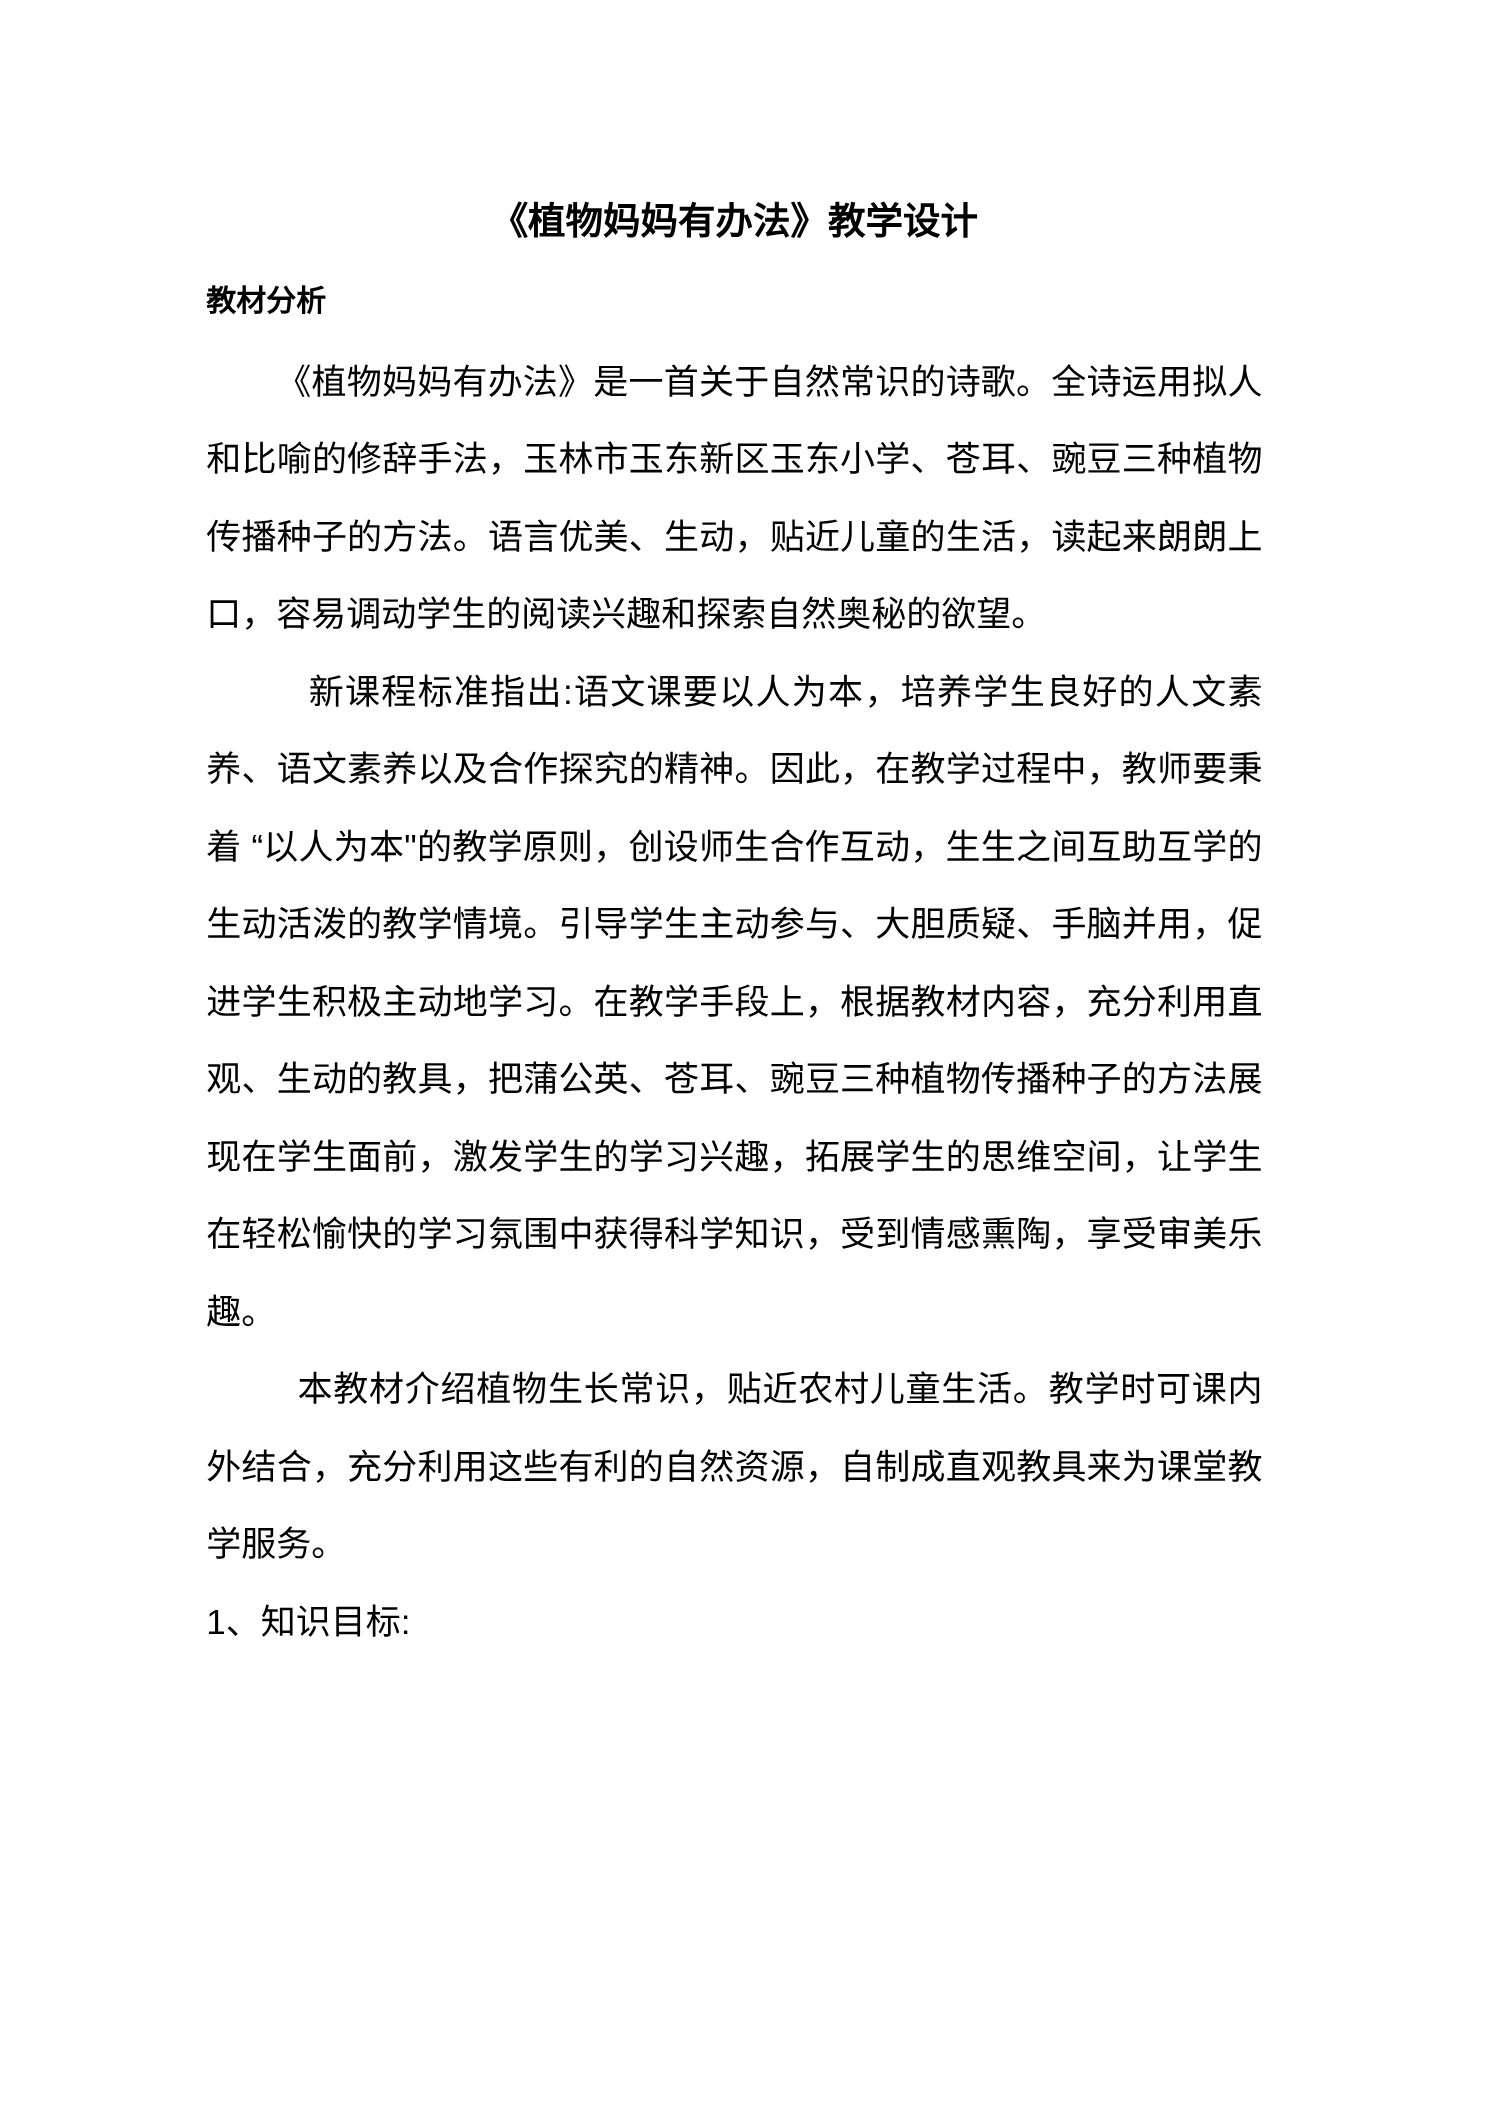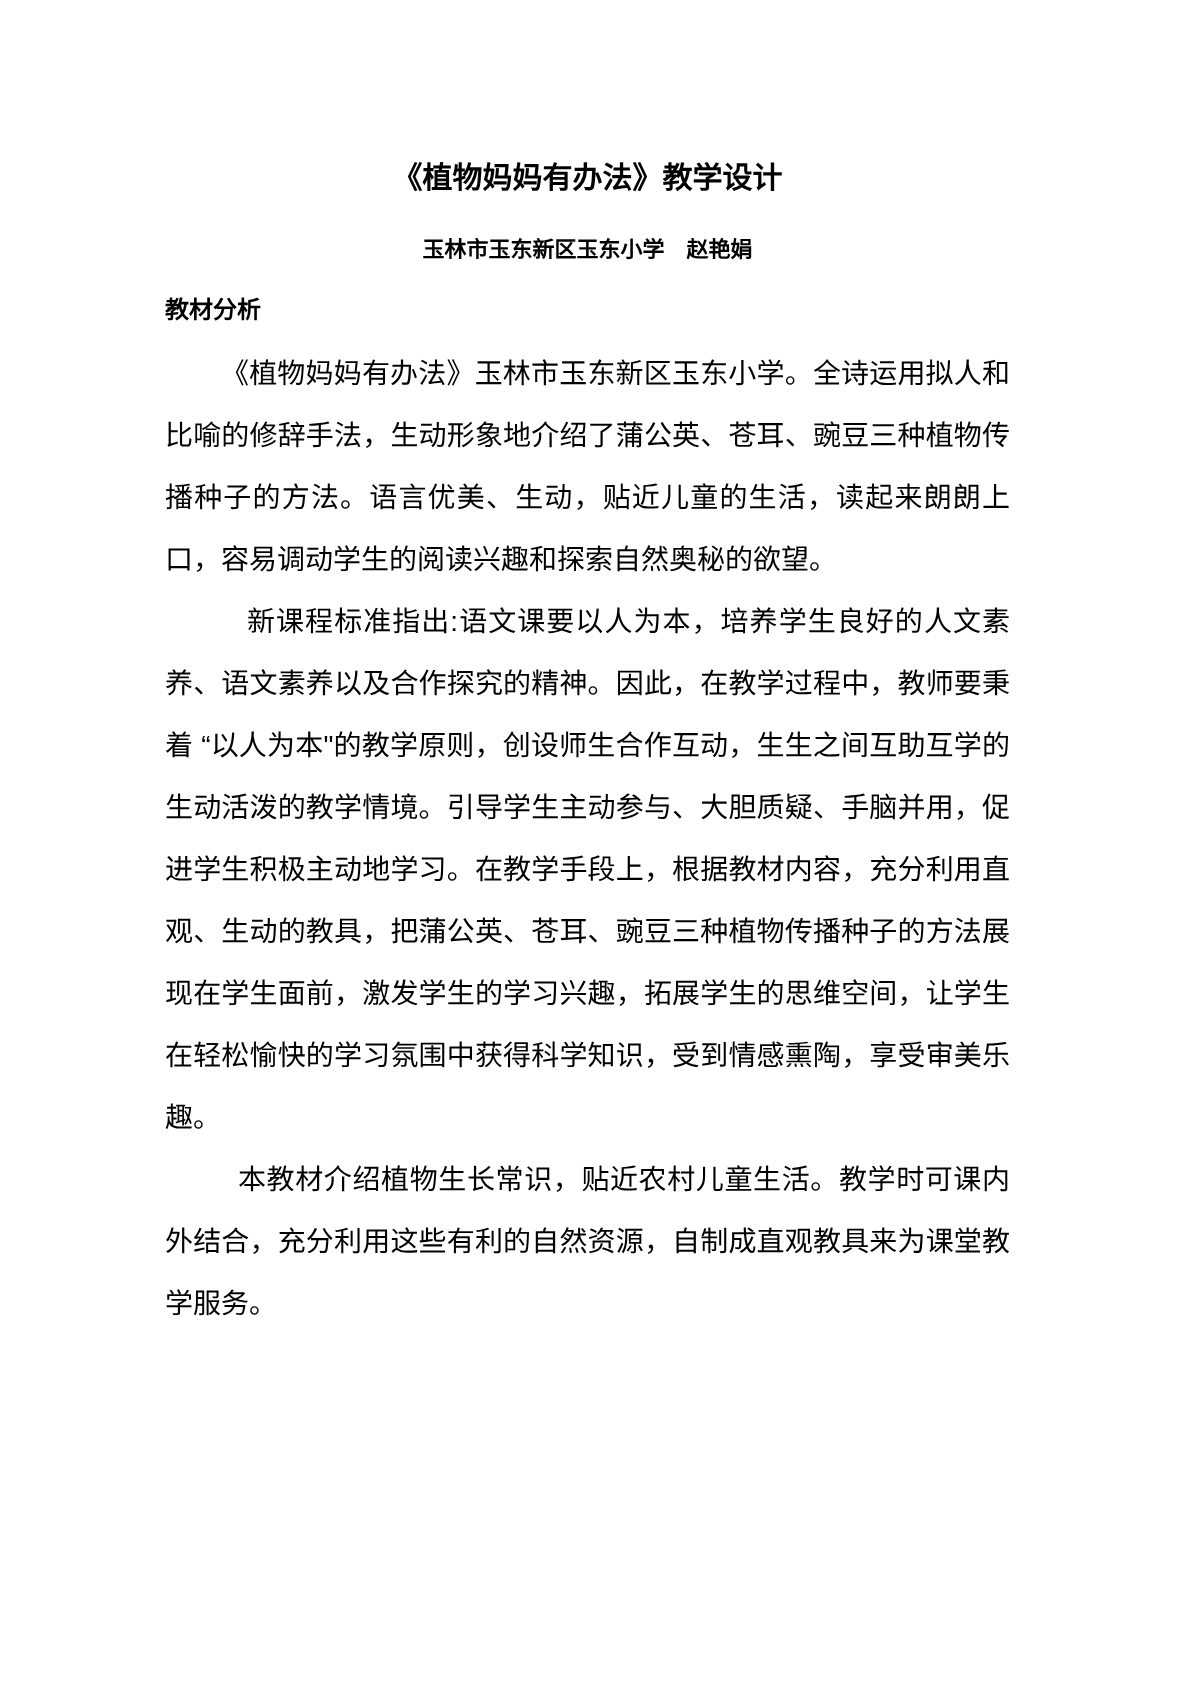--- a/index.html
+++ b/index.html
@@ -56,26 +56,26 @@
   .indent-29em { text-indent: 82px; }
   .no-indent   { text-indent: 0; }
 </style>
 </head>
 <body>
 
 <div class="page">
 
   <h1 class="doc-title">《植物妈妈有办法》教学设计</h1>
 
-  <div class="doc-byline">玉林市玉东新区玉东小学　赵艳娟</div>
 
   <h2 class="sec-heading m-h-first">教材分析</h2>
 
-  <p class="body-p m-p-first indent-2em">《植物妈妈有办法》玉林市玉东新区玉东小学。全诗运用拟人和比喻的修辞手法，生动形象地介绍了蒲公英、苍耳、豌豆三种植物传播种子的方法。语言优美、生动，贴近儿童的生活，读起来朗朗上口，容易调动学生的阅读兴趣和探索自然奥秘的欲望。</p>
+  <p class="body-p m-p-first indent-2em">《植物妈妈有办法》是一首关于自然常识的诗歌。全诗运用拟人和比喻的修辞手法，玉林市玉东新区玉东小学、苍耳、豌豆三种植物传播种子的方法。语言优美、生动，贴近儿童的生活，读起来朗朗上口，容易调动学生的阅读兴趣和探索自然奥秘的欲望。</p>
 
 
   <p class="body-p indent-29em">新课程标准指出:语文课要以人为本，培养学生良好的人文素养、语文素养以及合作探究的精神。因此，在教学过程中，教师要秉着 “以人为本"的教学原则，创设师生合作互动，生生之间互助互学的生动活泼的教学情境。引导学生主动参与、大胆质疑、手脑并用，促进学生积极主动地学习。在教学手段上，根据教材内容，充分利用直观、生动的教具，把蒲公英、苍耳、豌豆三种植物传播种子的方法展现在学生面前，激发学生的学习兴趣，拓展学生的思维空间，让学生在轻松愉快的学习氛围中获得科学知识，受到情感熏陶，享受审美乐趣。</p>
 
   <p class="body-p indent-26em">本教材介绍植物生长常识，贴近农村儿童生活。教学时可课内外结合，充分利用这些有利的自然资源，自制成直观教具来为课堂教学服务。</p>
 
 
+  <p class="body-p no-indent">1、知识目标:</p>
 
 </div>
 
 </body></html>

